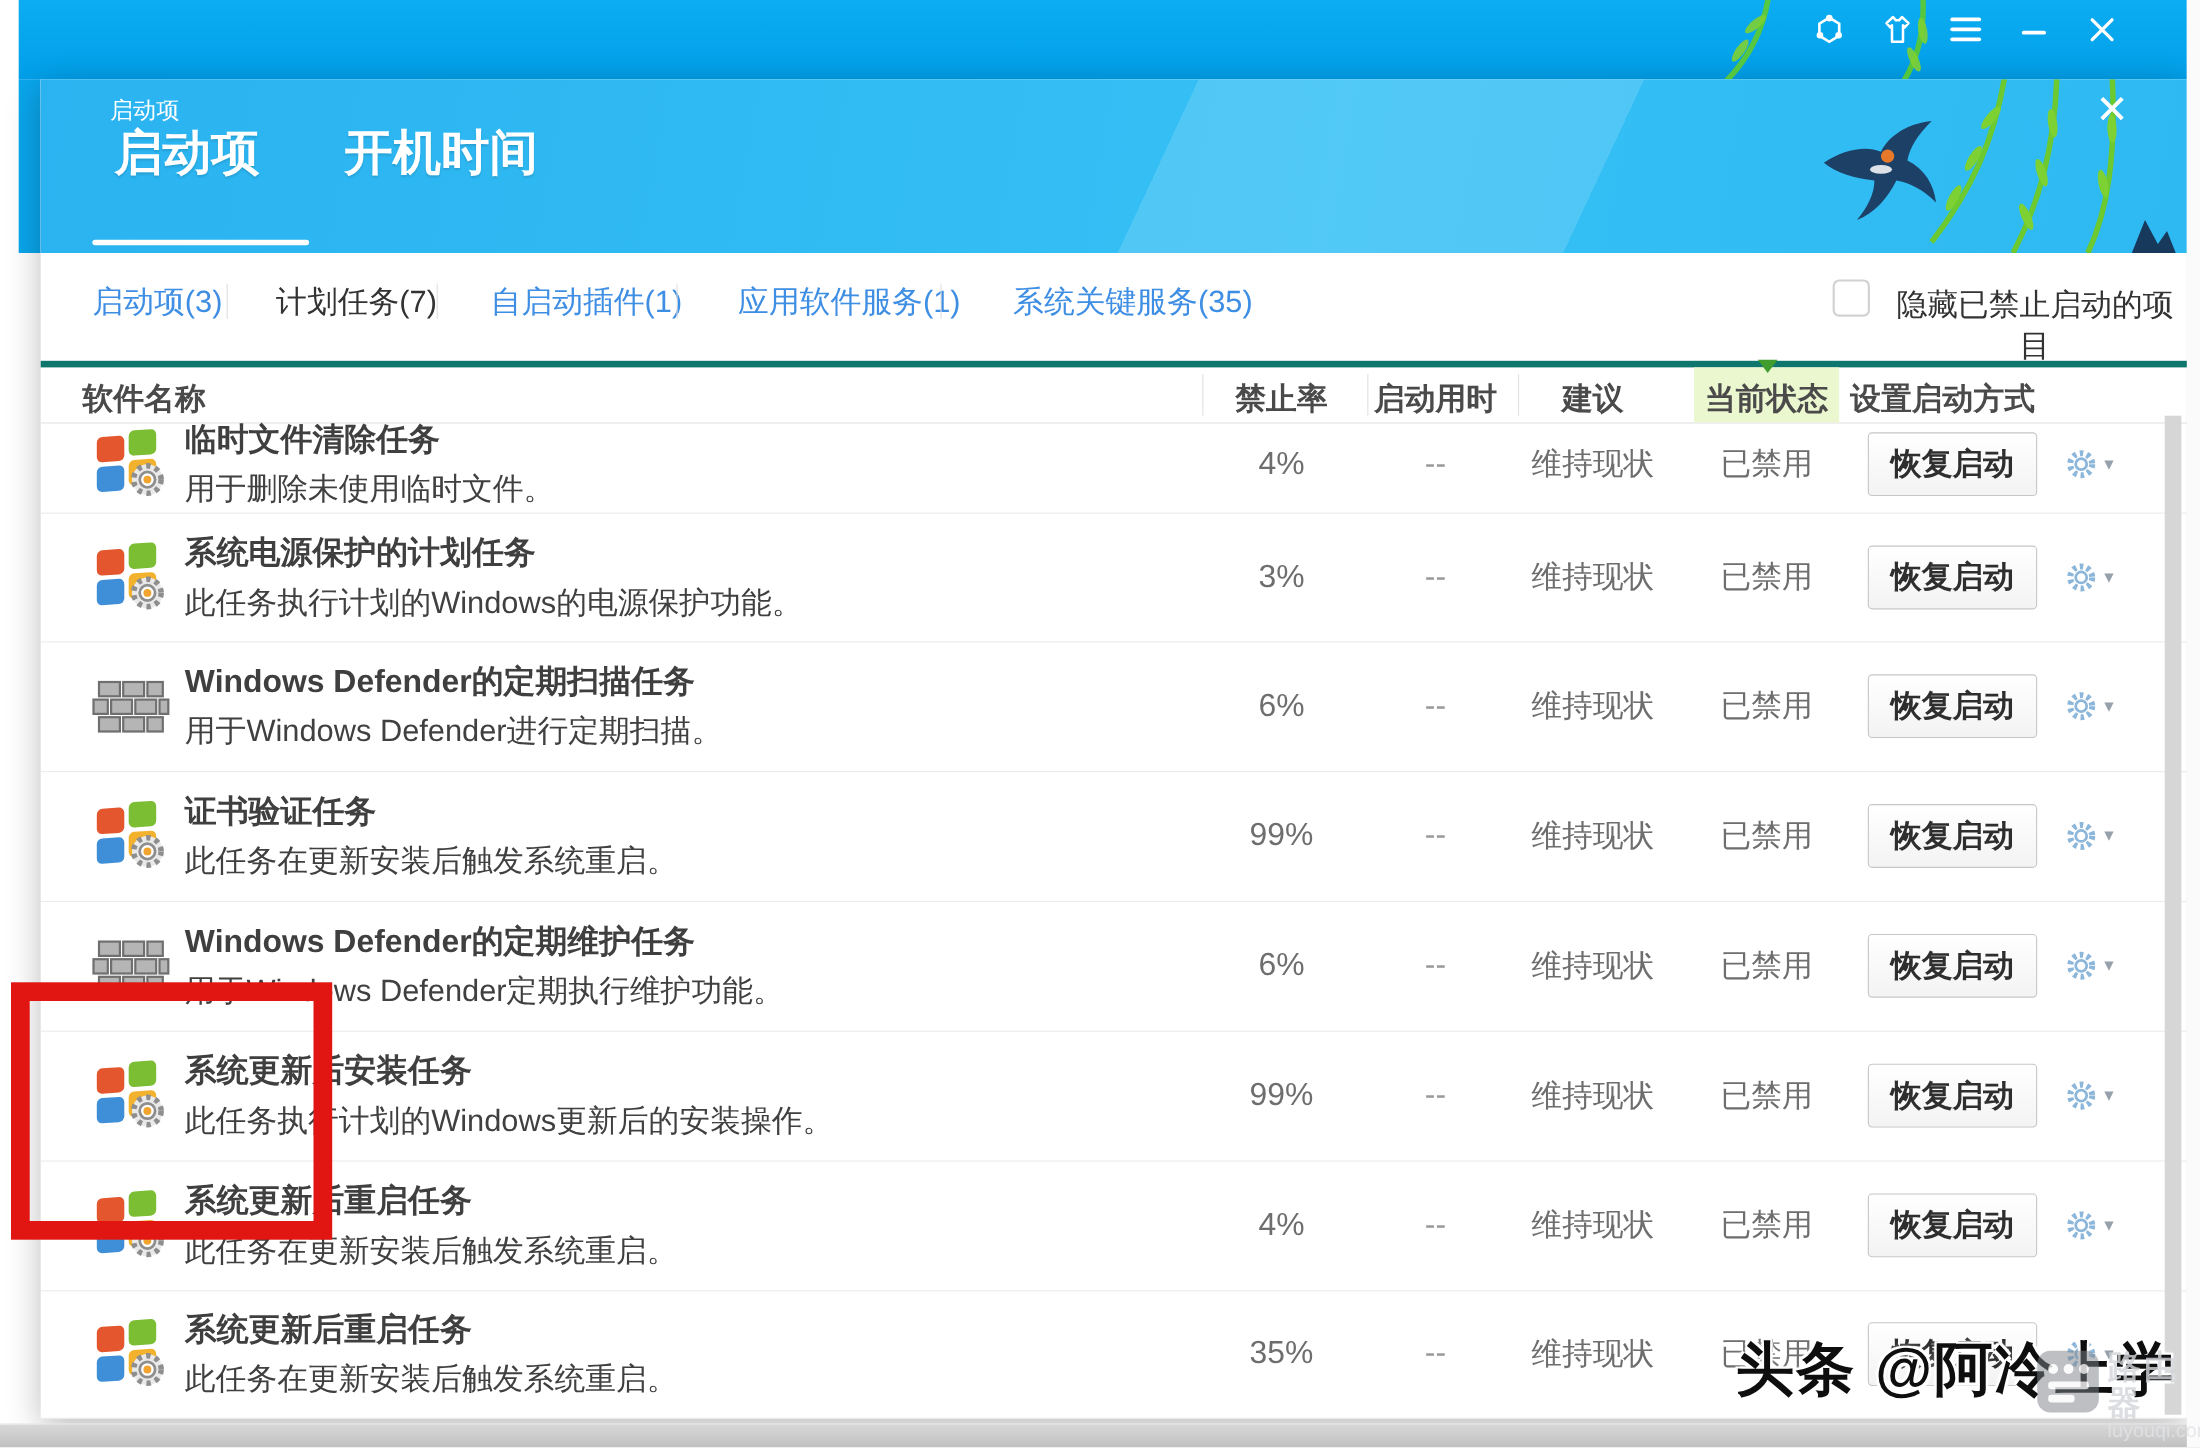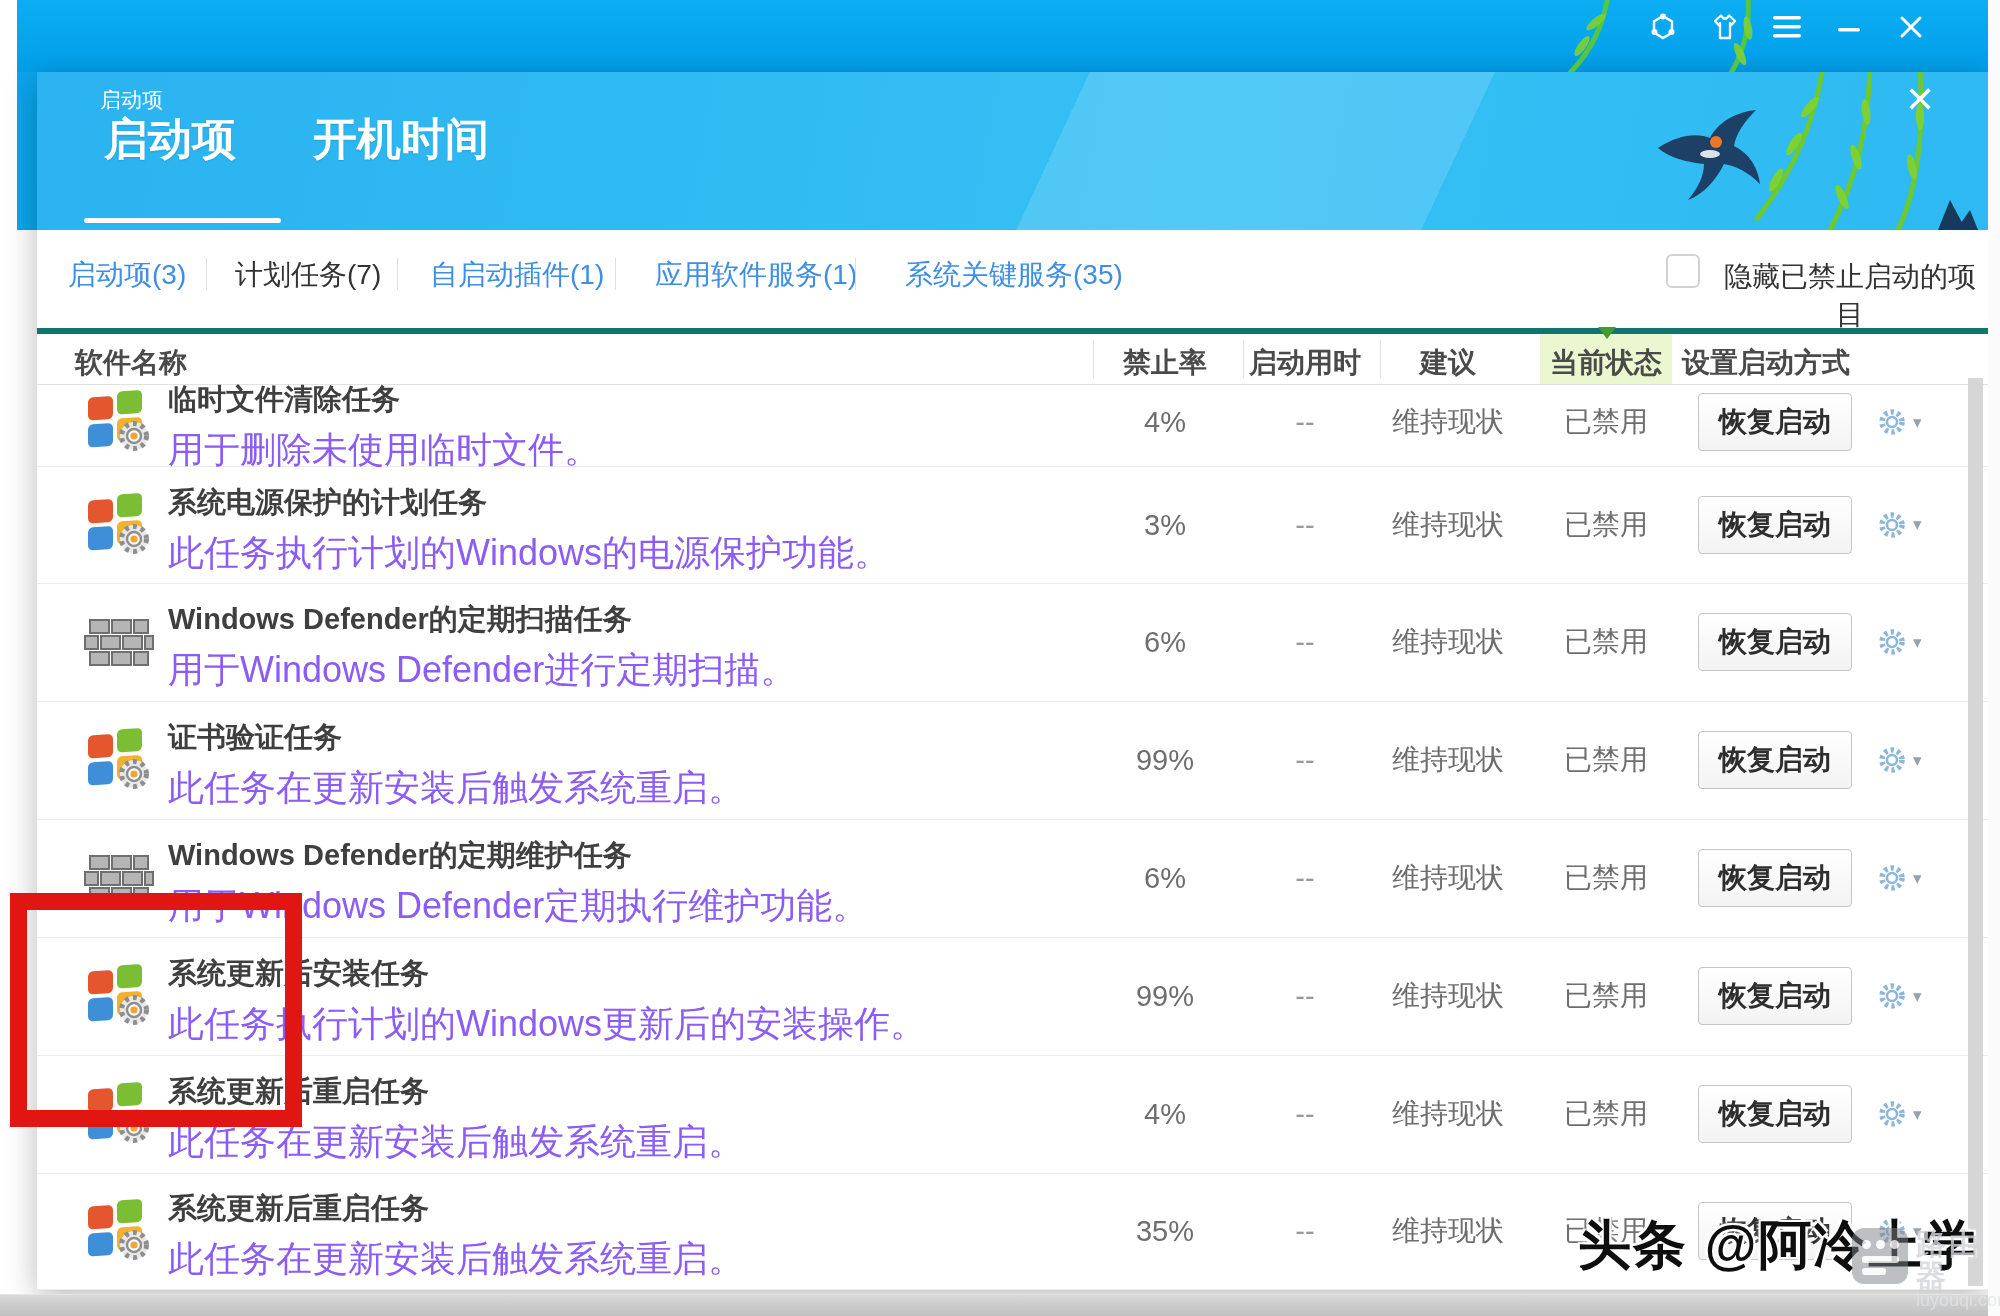--- a/index.html
+++ b/index.html
@@ -21,21 +21,21 @@
   .dlg-header .shine{position:absolute;left:0;top:0;width:100%;height:100%;
     background:linear-gradient(115deg,rgba(255,255,255,0) 52%,rgba(255,255,255,.14) 52%,rgba(255,255,255,.14) 72%,rgba(255,255,255,0) 72%);}
   .mini-title{position:absolute;left:63px;top:14px;color:#fff;font-size:21px;}
   .big-tab{position:absolute;top:38px;color:#fff;font-size:44px;font-weight:bold;cursor:pointer;
     text-shadow:0 1px 2px rgba(0,0,0,.12);}
   .tab-underline{position:absolute;left:47px;top:146px;width:197px;height:5px;background:#fff;border-radius:3px;}
   .dlg-close{position:absolute;left:1868px;top:10px;color:#fff;font-size:36px;font-weight:300;cursor:pointer;line-height:1;}
   .hdr-decor{position:absolute;right:10px;top:0;width:380px;height:158px;pointer-events:none;}
 
   
-  .filter-tab{position:absolute;top:184px;font-size:28px;color:#3e8ee4;cursor:pointer;white-space:nowrap;}
+  .filter-tab{position:absolute;top:184px;font-size:28px;color:#3e8ee4;cursor:pointer;white-space:nowrap;margin-left:16px;}
   .filter-tab.active{color:#333;}
   .filter-div{position:absolute;top:186px;width:1px;height:32px;background:#dfdfdf;}
   .hide-check{position:absolute;left:1629px;top:182px;width:30px;height:30px;border:2px solid #d2d2d2;
     border-radius:6px;background:#fff;cursor:pointer;}
   .hide-label{position:absolute;left:1675px;top:186px;font-size:28px;color:#333;text-align:center;}
 
   
   .thead{position:absolute;left:0;top:256px;width:100%;height:50px;border-top:6px solid #0f766e;border-bottom:1px solid #e2e2e2;padding-left:39px;}
   .th{position:absolute;top:10px;font-size:28px;color:#4a4a4a;font-weight:600;text-align:center;}
   .th-sep{position:absolute;top:6px;width:1px;height:38px;background:#e2e2e2;}
@@ -44,21 +44,21 @@
     border-left:9px solid transparent;border-right:9px solid transparent;border-top:12px solid #3f9c2d;}
 
   
   .rows{position:absolute;left:0;top:0;width:100%;height:100%;}
   .row{position:absolute;left:0;width:100%;border-bottom:1px solid #ececec;}
   .ricon{position:absolute;left:45px;top:50%;transform:translateY(-50%);width:74px;height:68px;}
   .ricon svg{position:absolute;left:0;top:0;display:none;}
   .ricon.icon-task svg.task{display:block;}
   .ricon.icon-defender svg.defender{display:block;}
   .rname{position:absolute;left:131px;top:50%;margin-top:-42px;font-size:29px;font-weight:bold;color:#3f3f3f;white-space:nowrap;}
-  .rdesc{position:absolute;left:131px;top:50%;margin-top:4px;font-size:36px;color:#8b5cf6;white-space:nowrap;}
+  .rdesc{position:absolute;left:131px;top:50%;margin-top:4px;font-size:28px;color:#404040;white-space:nowrap;}
   .cell{position:absolute;top:50%;transform:translateY(-50%);font-size:29px;color:#6e6e6e;text-align:center;}
   .c-ban{left:1063px;width:130px;}
   .c-time{left:1208px;width:120px;color:#9a9a9a;}
   .c-advice{left:1338px;width:146px;font-size:28px;}
   .c-status{left:1503px;width:132px;font-size:28px;}
   .restore-btn{position:absolute;left:1661px;top:50%;transform:translateY(-50%);width:154px;height:58px;
     background:linear-gradient(180deg,#ffffff,#f3f3f3);border:1px solid #c6c6c6;border-radius:4px;
     font-size:28px;font-weight:bold;color:#2e2e2e;font-family:inherit;cursor:pointer;}
   .gear-menu{position:absolute;left:1838px;top:50%;transform:translateY(-50%);display:flex;align-items:center;gap:4px;cursor:pointer;}
   .gear-menu .caret{font-size:17px;color:#97a1ab;}

